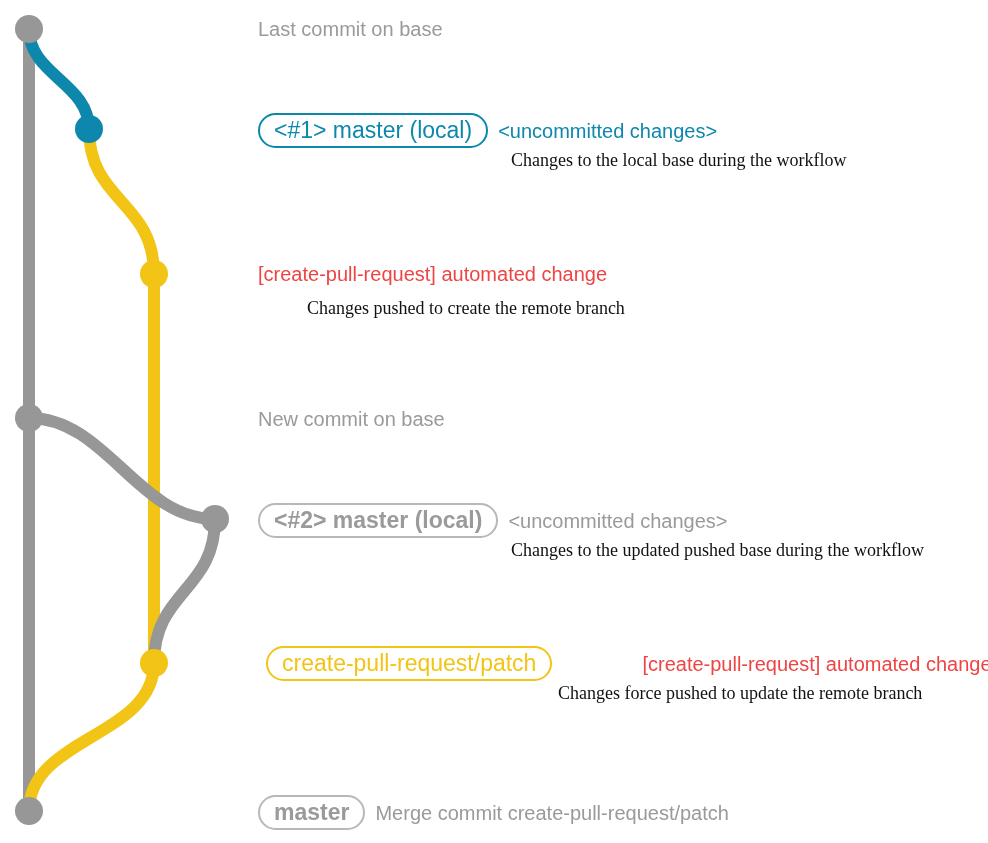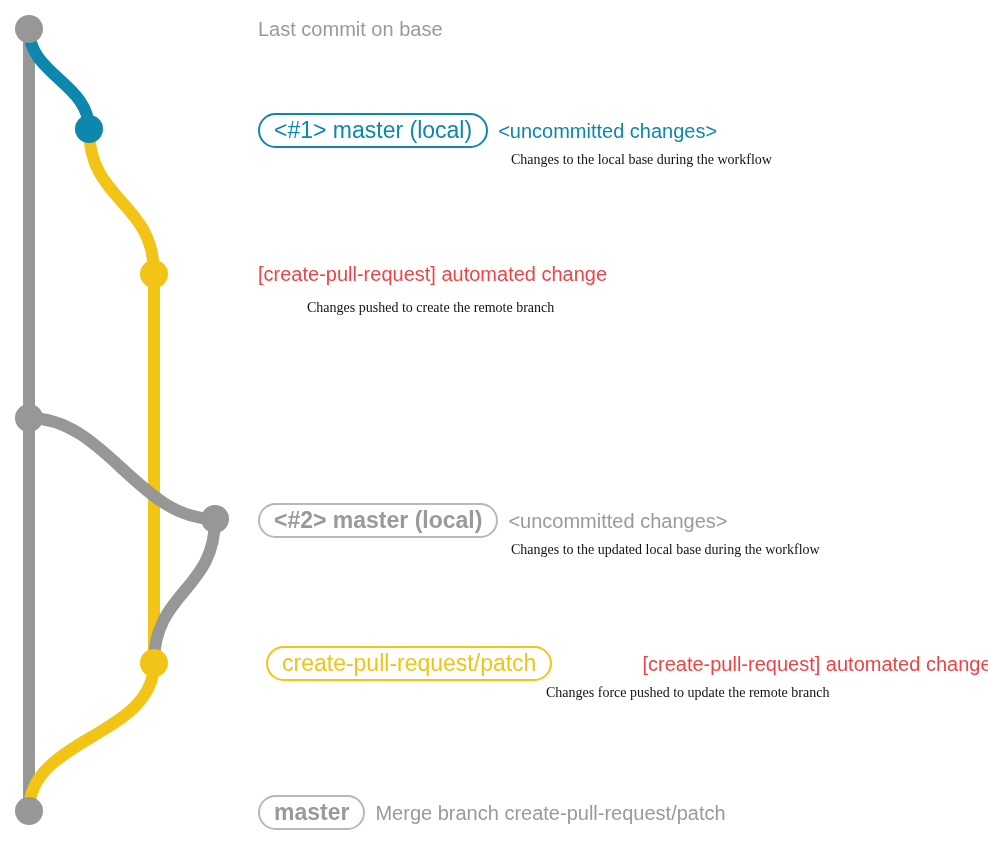--- a/index.html
+++ b/index.html
@@ -58,21 +58,21 @@
   .headline {
     font-size: 20px;
     line-height: 22px;
     font-family: "Liberation Sans", sans-serif;
   }
   .headline.gray   { color: #9a9a9a; }
   .headline.blue   { color: #0e87ad; }
   .headline.yellow { color: #ef4444; }
   .subline {
     font-family: "Liberation Serif", serif;
-    font-size: 14px;
+    font-size: 18px;
     line-height: 20px;
     color: #111111;
     position: absolute;
     white-space: nowrap;
   }
   .badge-gap { display: inline-block; width: 10px; }
 </style>
 </head>
 <body>
 
@@ -120,34 +120,37 @@
     <span class="badge-gap"></span>
     <span class="headline blue">&lt;uncommitted changes&gt;</span>
   </div>
   <div class="subline" style="left:511px; top:150px;">Changes to the local base during the workflow</div>
 
   <div class="row" style="left:258px; top:263px;">
     <span class="headline yellow">[create-pull-request] automated change</span>
   </div>
   <div class="subline" style="left:271px; top:298px;margin-left:36px;">Changes pushed to create the remote branch</div>
 
+  <div class="row" style="left:258px; top:408px;">
+    <span class="headline gray">New commit on base</span>
+  </div>
 
   <div class="row" style="left:258px; top:503px;">
     <span class="badge gray">&lt;#2&gt; master (local)</span>
     <span class="badge-gap"></span>
     <span class="headline gray">&lt;uncommitted changes&gt;</span>
   </div>
-  <div class="subline" style="left:511px; top:540px;">Changes to the updated local base during the workflow</div>
+  <div class="subline" style="left:511px; top:540px;">Changes to the updated pushed base during the workflow</div>
 
   <div class="row" style="left:266px; top:646px;gap:40px;">
     <span class="badge yellow">create-pull-request/patch</span>
     <span class="badge-gap"></span>
     <span class="headline yellow">[create-pull-request] automated change</span>
   </div>
-  <div class="subline" style="left:546px; top:683px;">Changes force pushed to update the remote branch</div>
+  <div class="subline" style="left:558px; top:683px;">Changes force pushed to update the remote branch</div>
 
   <div class="row" style="left:258px; top:795px;">
     <span class="badge gray">master</span>
     <span class="badge-gap"></span>
-    <span class="headline gray">Merge branch create-pull-request/patch</span>
+    <span class="headline gray">Merge commit create-pull-request/patch</span>
   </div>
 
 </div>
 
 </body></html>

